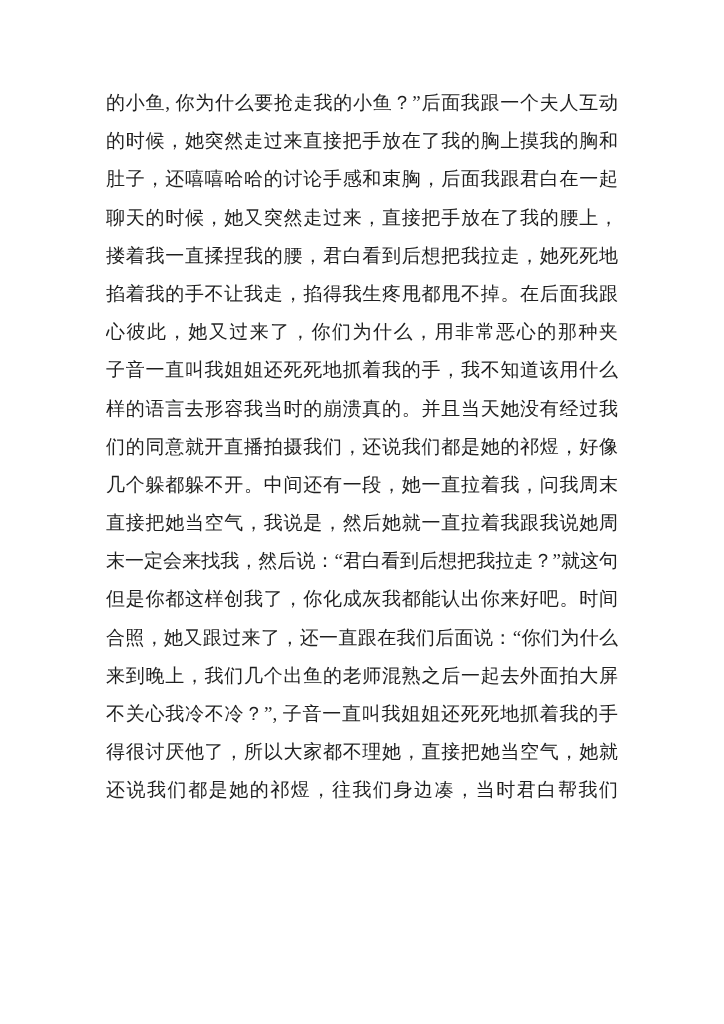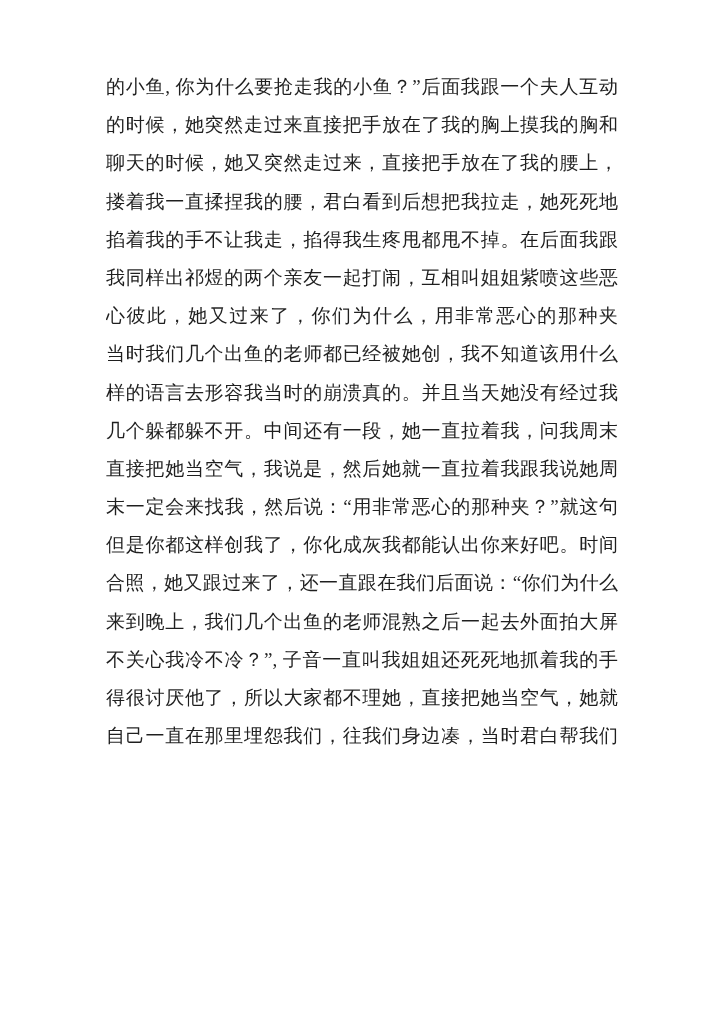--- a/index.html
+++ b/index.html
@@ -11,21 +11,21 @@
     position: relative;
     width: 724px;
     height: 1024px;
     background: #ffffff;
     overflow: hidden;
     font-family: "Liberation Serif", "DejaVu Serif", serif;
   }
   .text-block {
     position: absolute;
     left: 106px;
-    top: 68px;
+    top: 84px;
     width: 512px;
     color: #1f1f1f;
     font-size: 19px;
     font-weight: 400;
   }
   .line {
     height: 38.2px;
     line-height: 38.2px;
     text-align: justify;
     text-align-last: justify;
@@ -33,30 +33,31 @@
     overflow: hidden;
   }
 </style>
 </head>
 <body>
 
 <div class="page">
   <div class="text-block">
     <div class="line">的小鱼, 你为什么要抢走我的小鱼？”后面我跟一个夫人互动</div>
     <div class="line">的时候，她突然走过来直接把手放在了我的胸上摸我的胸和</div>
+    <div class="line">肚子，还嘻嘻哈哈的讨论手感和束胸，后面我跟君白在一起</div>
     <div class="line">聊天的时候，她又突然走过来，直接把手放在了我的腰上，</div>
     <div class="line">搂着我一直揉捏我的腰，君白看到后想把我拉走，她死死地</div>
     <div class="line">掐着我的手不让我走，掐得我生疼甩都甩不掉。在后面我跟</div>
-    <div class="line">我同样出祁煜的两个亲友一起打闹，互相叫姐姐紫喷这些恶</div>
     <div class="line">心彼此，她又过来了，你们为什么，用非常恶心的那种夹</div>
-    <div class="line">当时我们几个出鱼的老师都已经被她创，我不知道该用什么</div>
+    <div class="line">子音一直叫我姐姐还死死地抓着我的手，我不知道该用什么</div>
     <div class="line">样的语言去形容我当时的崩溃真的。并且当天她没有经过我</div>
+    <div class="line">们的同意就开直播拍摄我们，还说我们都是她的祁煜，好像</div>
     <div class="line">几个躲都躲不开。中间还有一段，她一直拉着我，问我周末</div>
     <div class="line">直接把她当空气，我说是，然后她就一直拉着我跟我说她周</div>
-    <div class="line">末一定会来找我，然后说：“用非常恶心的那种夹？”就这句</div>
+    <div class="line">末一定会来找我，然后说：“君白看到后想把我拉走？”就这句</div>
     <div class="line">但是你都这样创我了，你化成灰我都能认出你来好吧。时间</div>
     <div class="line">合照，她又跟过来了，还一直跟在我们后面说：“你们为什么</div>
     <div class="line">来到晚上，我们几个出鱼的老师混熟之后一起去外面拍大屏</div>
     <div class="line">不关心我冷不冷？”, 子音一直叫我姐姐还死死地抓着我的手</div>
     <div class="line">得很讨厌他了，所以大家都不理她，直接把她当空气，她就</div>
-    <div class="line">自己一直在那里埋怨我们，往我们身边凑，当时君白帮我们</div>
+    <div class="line">还说我们都是她的祁煜，往我们身边凑，当时君白帮我们</div>
   </div>
 </div>
 
 </body></html>

